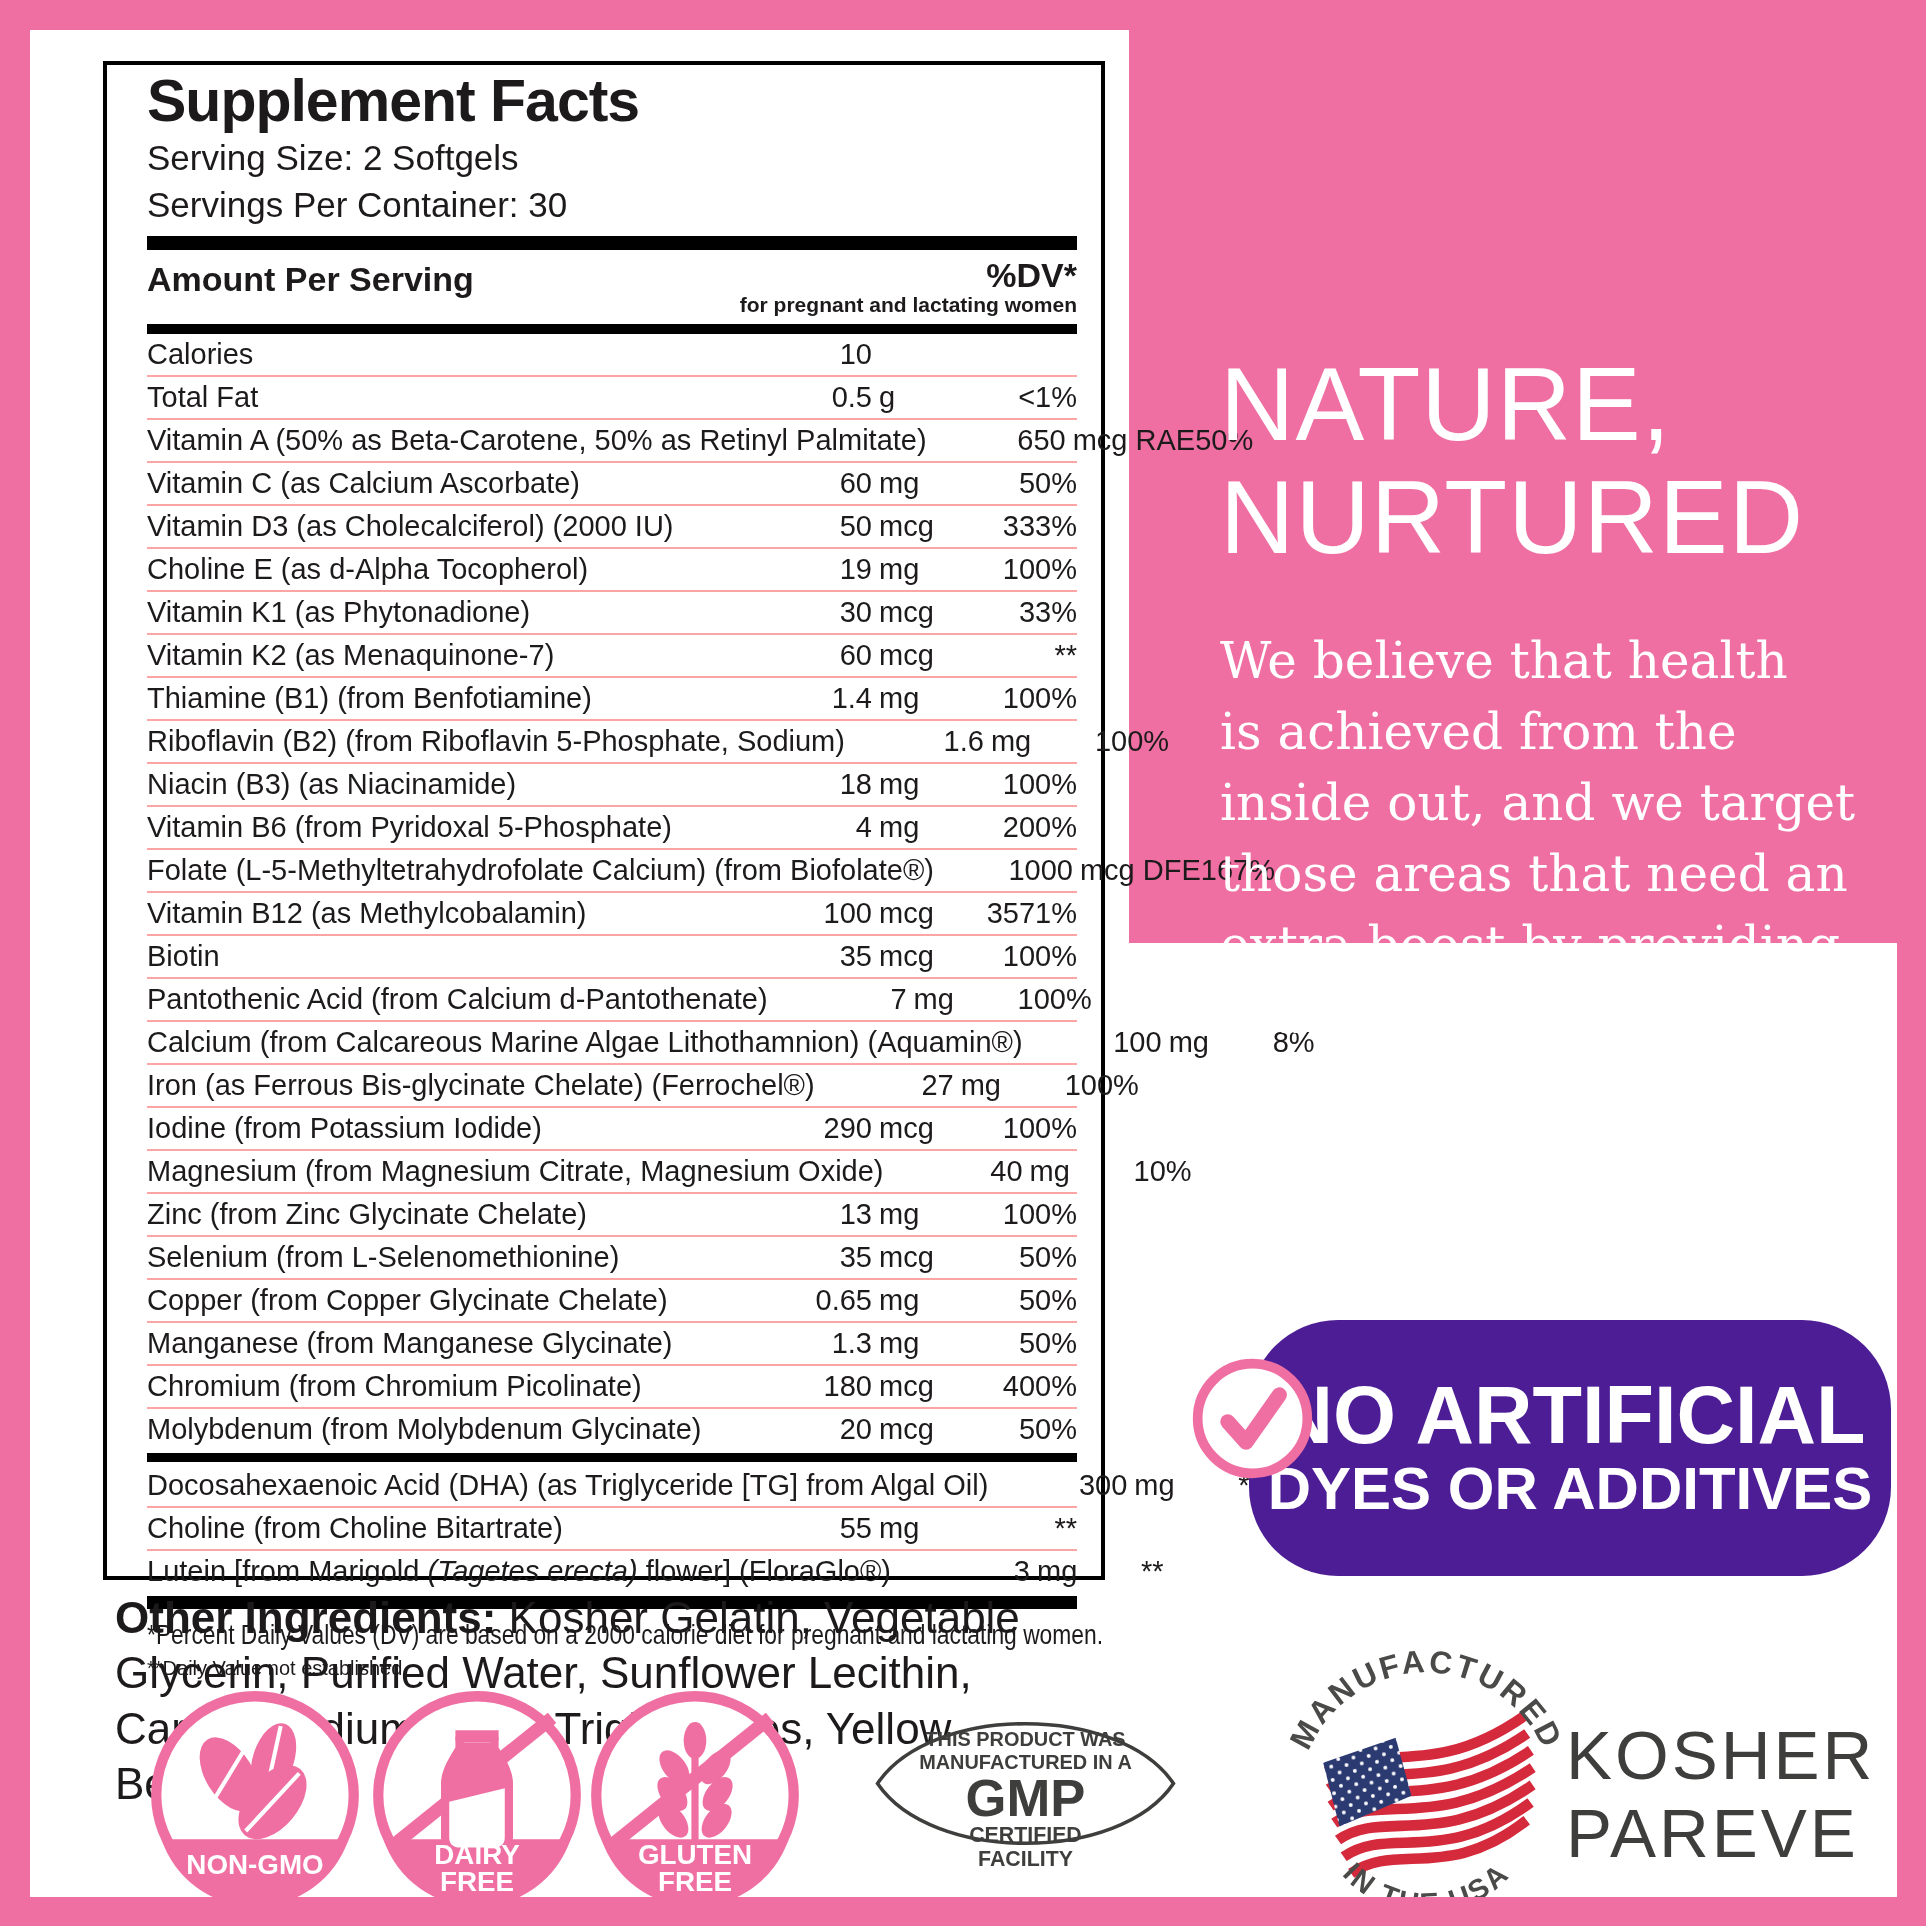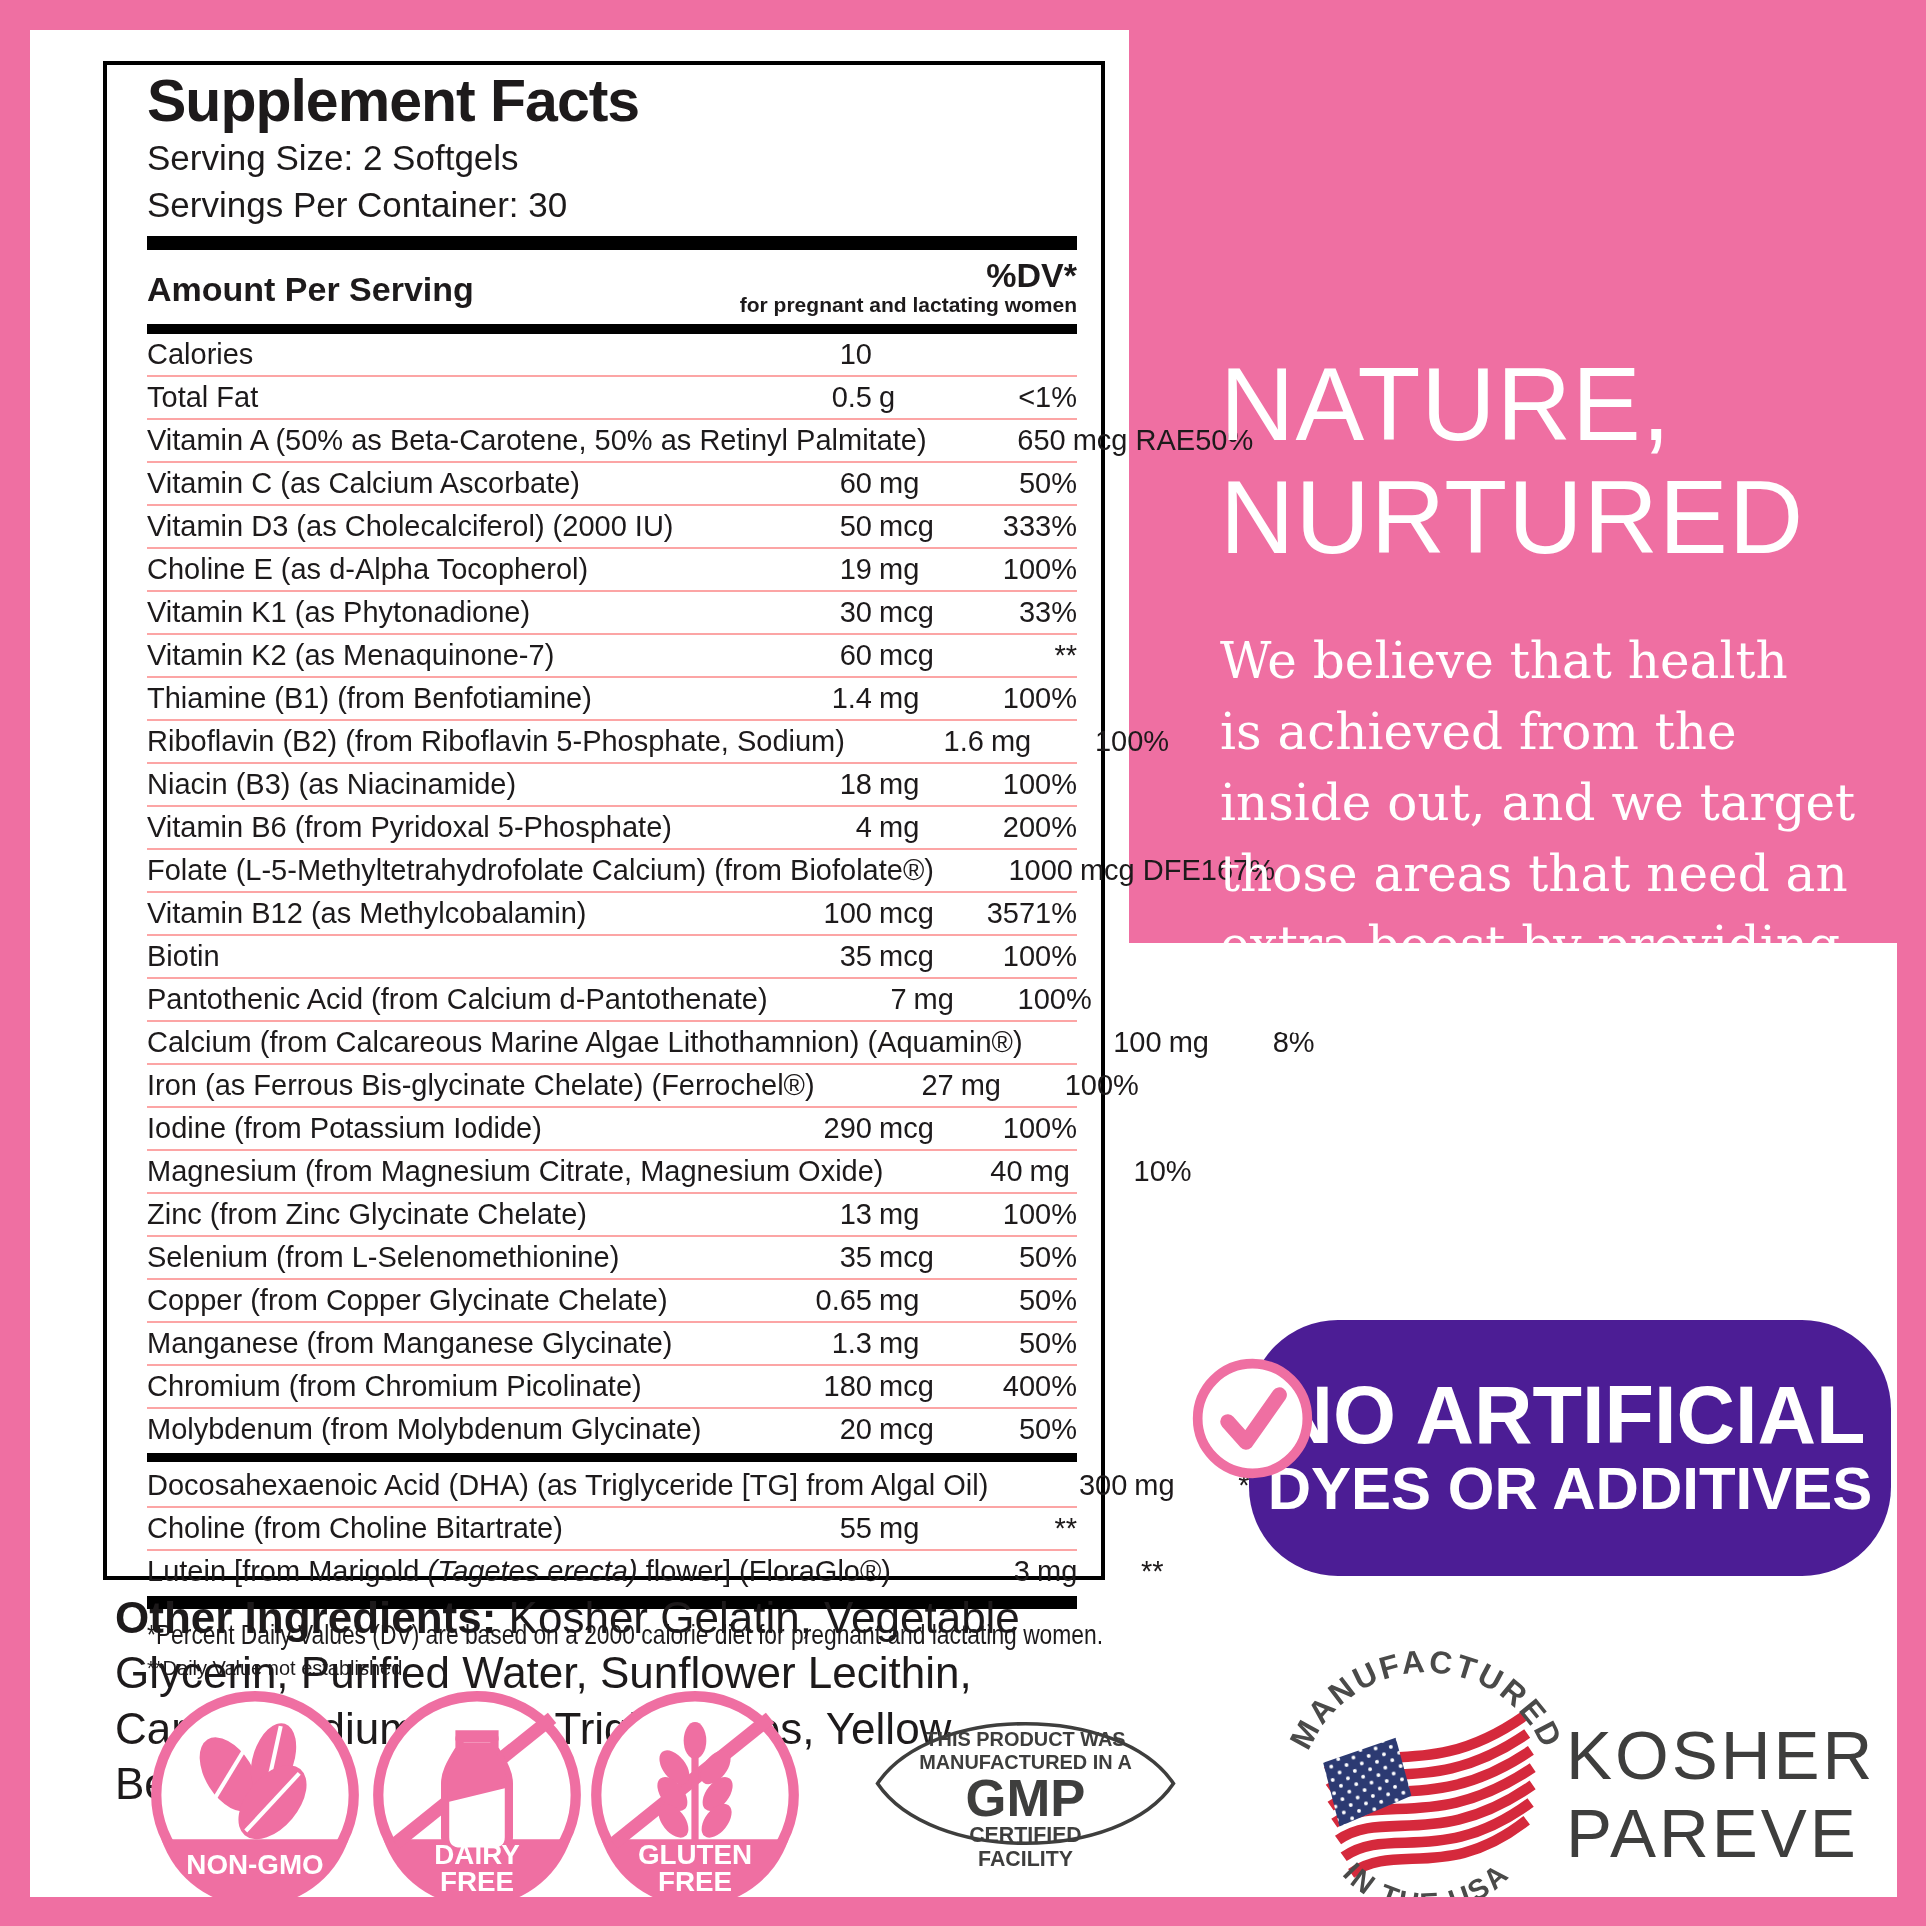--- a/index.html
+++ b/index.html
@@ -12,21 +12,21 @@
   .facts-box{position:absolute;left:103px;top:61px;width:1002px;height:1519px;
              border:4px solid #000;background:#fff;box-sizing:border-box;
              padding:6px 24px 10px 40px;z-index:2;}
   .sf-title{font-size:59px;font-weight:800;letter-spacing:-1px;line-height:1.05;}
   .sf-serving{font-size:35px;line-height:1.22;margin-top:4px;}
   .bar{background:#000;}
   .bar-a{height:14px;margin-top:10px;}
   .bar-b{height:10px;margin-top:6px;}
   .bar-c{height:9px;margin:3px 0;}
   .bar-d{height:13px;margin-top:4px;}
-  .sf-header{display:flex;align-items:center;justify-content:space-between;margin-top:10px;}
+  .sf-header{display:flex;align-items:flex-start;justify-content:space-between;margin-top:10px;}
   .sf-header-left{font-size:34px;font-weight:700;}
   .sf-header-right{text-align:right;}
   .sf-dv{font-size:34px;font-weight:700;line-height:0.9;}
   .sf-dv-sub{font-size:21px;font-weight:700;line-height:1.3;}
   .frow{display:flex;align-items:center;height:41px;}
   .frow + .frow{border-top:2px solid #fca5a5;}
   .fname{flex:0 0 586px;font-size:29px;white-space:nowrap;overflow:visible;}
   .fnum{flex:0 0 139px;font-size:29px;text-align:right;white-space:nowrap;}
   .funit{flex:0 0 111px;font-size:29px;text-align:left;padding-left:7px;white-space:nowrap;box-sizing:border-box;}
   .fdv{flex:1;font-size:29px;text-align:right;white-space:nowrap;}

